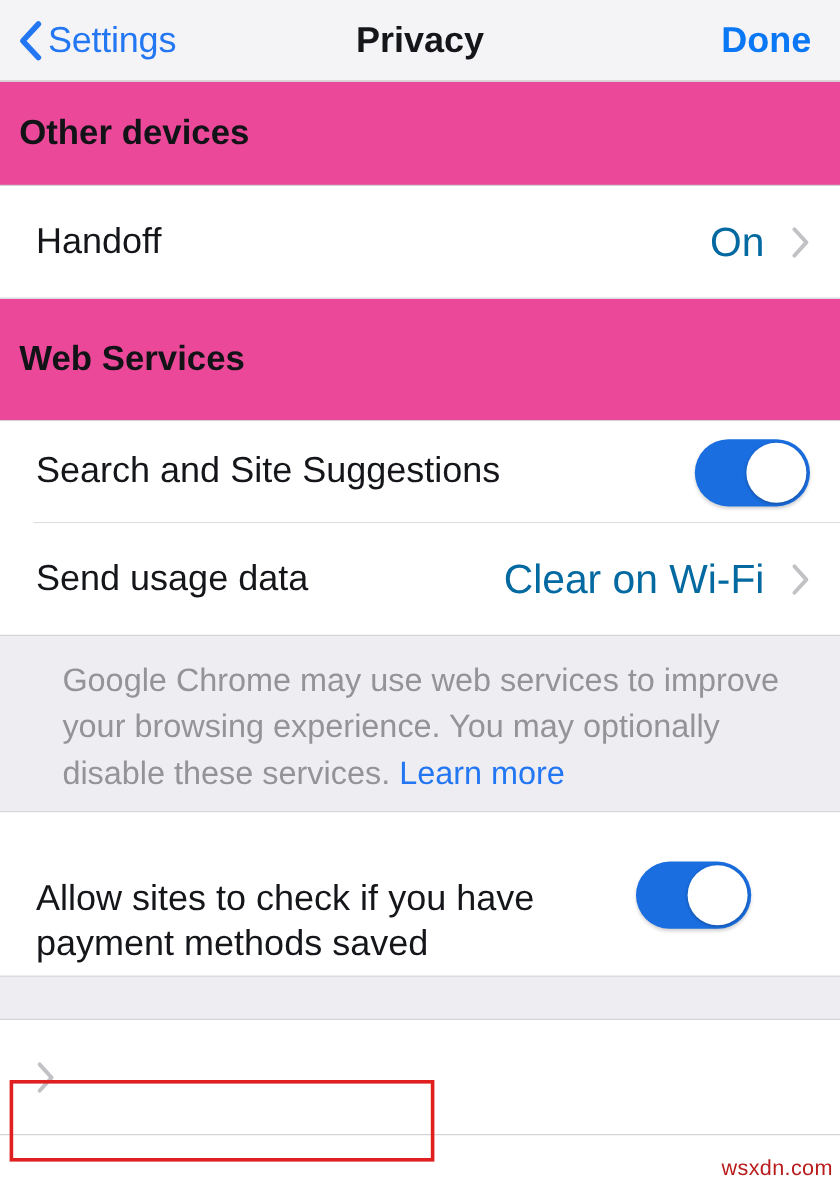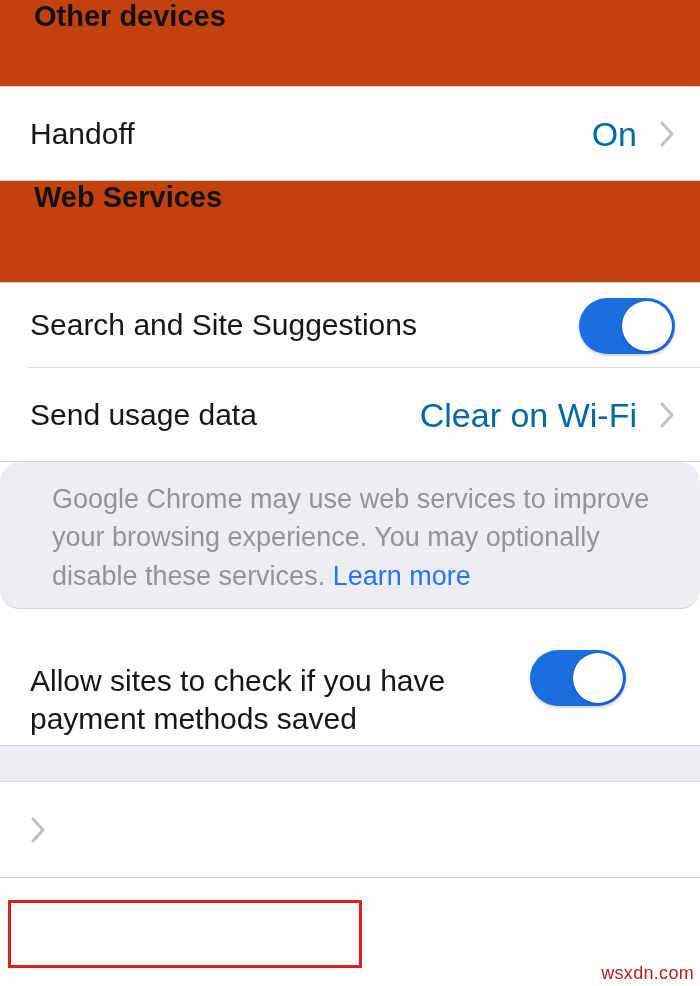--- a/index.html
+++ b/index.html
@@ -59,24 +59,25 @@
     color: #0a78f5;
     cursor: pointer;
   }
 
   
   .gap {
     background: #eeeef2;
     border-bottom: 1px solid #d3d3d6;
   }
   .section-header {
-    background: #c2410c;
+    background: #ec4899;
     border-bottom: 1px solid #d3d3d6;
     display: flex;
-    padding-left: 34px;
+    align-items: center;
+    padding-left: 16px;
   }
   .section-header-text {
     font-size: 29px;
     font-weight: bold;
     color: #111316;
   }
   .row {
     background: #ffffff;
     display: flex;
     align-items: center;
@@ -136,21 +137,20 @@
     border-radius: 50%;
     background: #ffffff;
     box-shadow: 0 1px 3px rgba(0,0,0,0.3);
   }
 
   
   .footnote {
     background: #eeeef2;
     border-bottom: 1px solid #d3d3d6;
     padding: 18px 42px 22px 52px;
-    border-radius: 20px;
   }
   .footnote p {
     font-size: 27px;
     line-height: 1.42;
     color: #939398;
   }
   .footnote a {
     color: #2477f2;
     text-decoration: none;
     cursor: pointer;
@@ -175,20 +175,32 @@
     font-size: 18px;
     color: #b91c1c;
     letter-spacing: 0.3px;
   }
 </style>
 </head>
 <body>
 
 <div class="screen">
 
+  <div class="navbar">
+    <div class="nav-back">
+      <span>
+        <svg class="chev-back" viewBox="0 0 22 34" fill="none">
+          <path d="M18 3 L5 17 L18 31" stroke="#2477f2" stroke-width="4.6" stroke-linecap="round" stroke-linejoin="round"></path>
+        </svg>
+      </span>
+      <span class="nav-back-label">Settings</span>
+    </div>
+    <div class="nav-title">Privacy</div>
+    <div class="nav-done">Done</div>
+  </div>
 
   <div class="section-header" style="height:87px">
     <span class="section-header-text">Other devices</span>
   </div>
 
   <div class="row row-bottom-line" style="height:94px">
     <span class="row-label">Handoff</span>
     <span class="row-value">On</span>
     <span>
       <svg class="chev-fwd" viewBox="0 0 16 28" fill="none">

